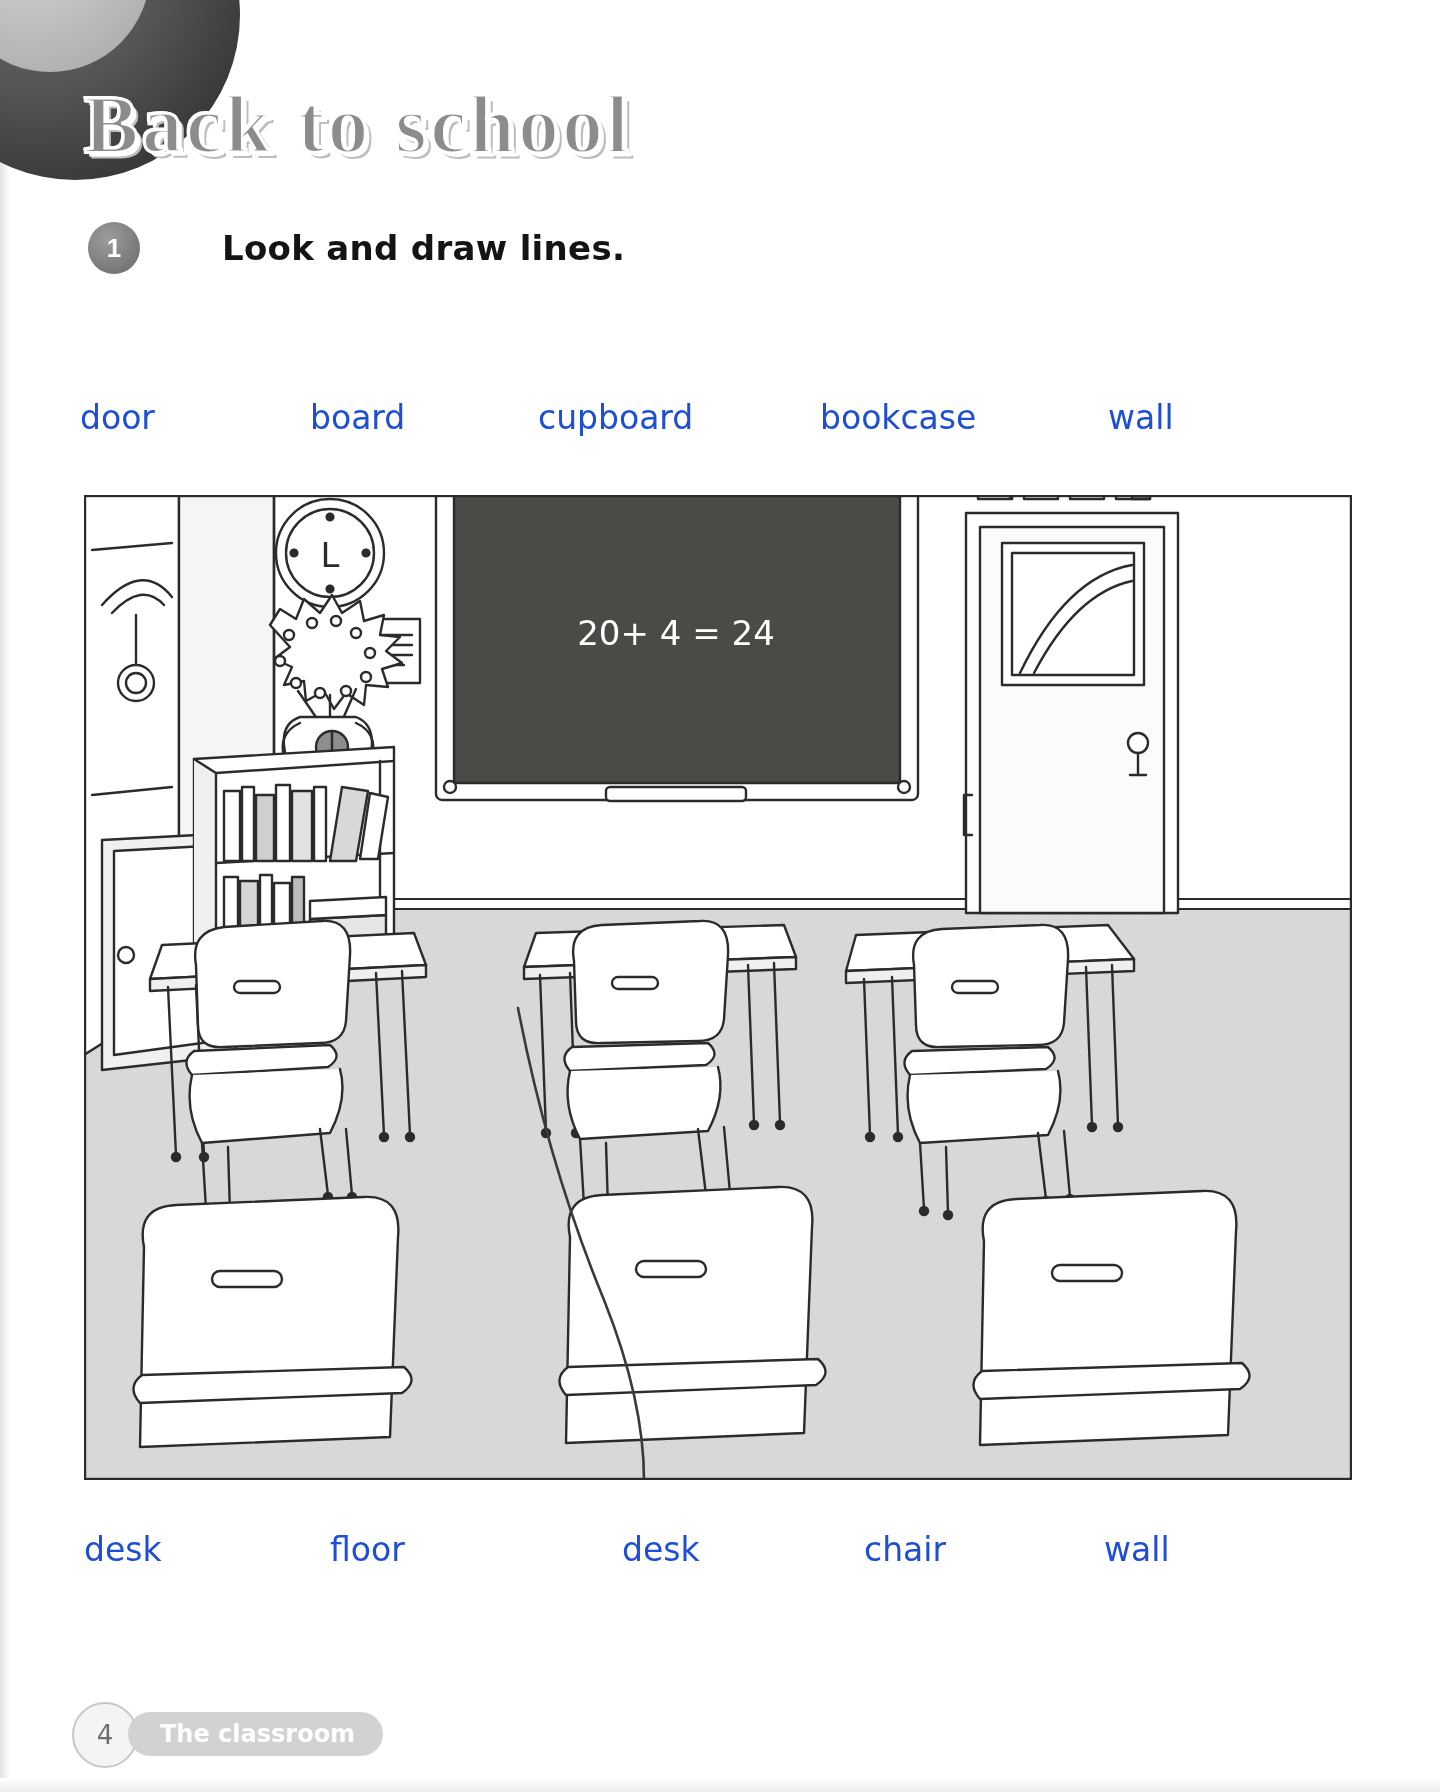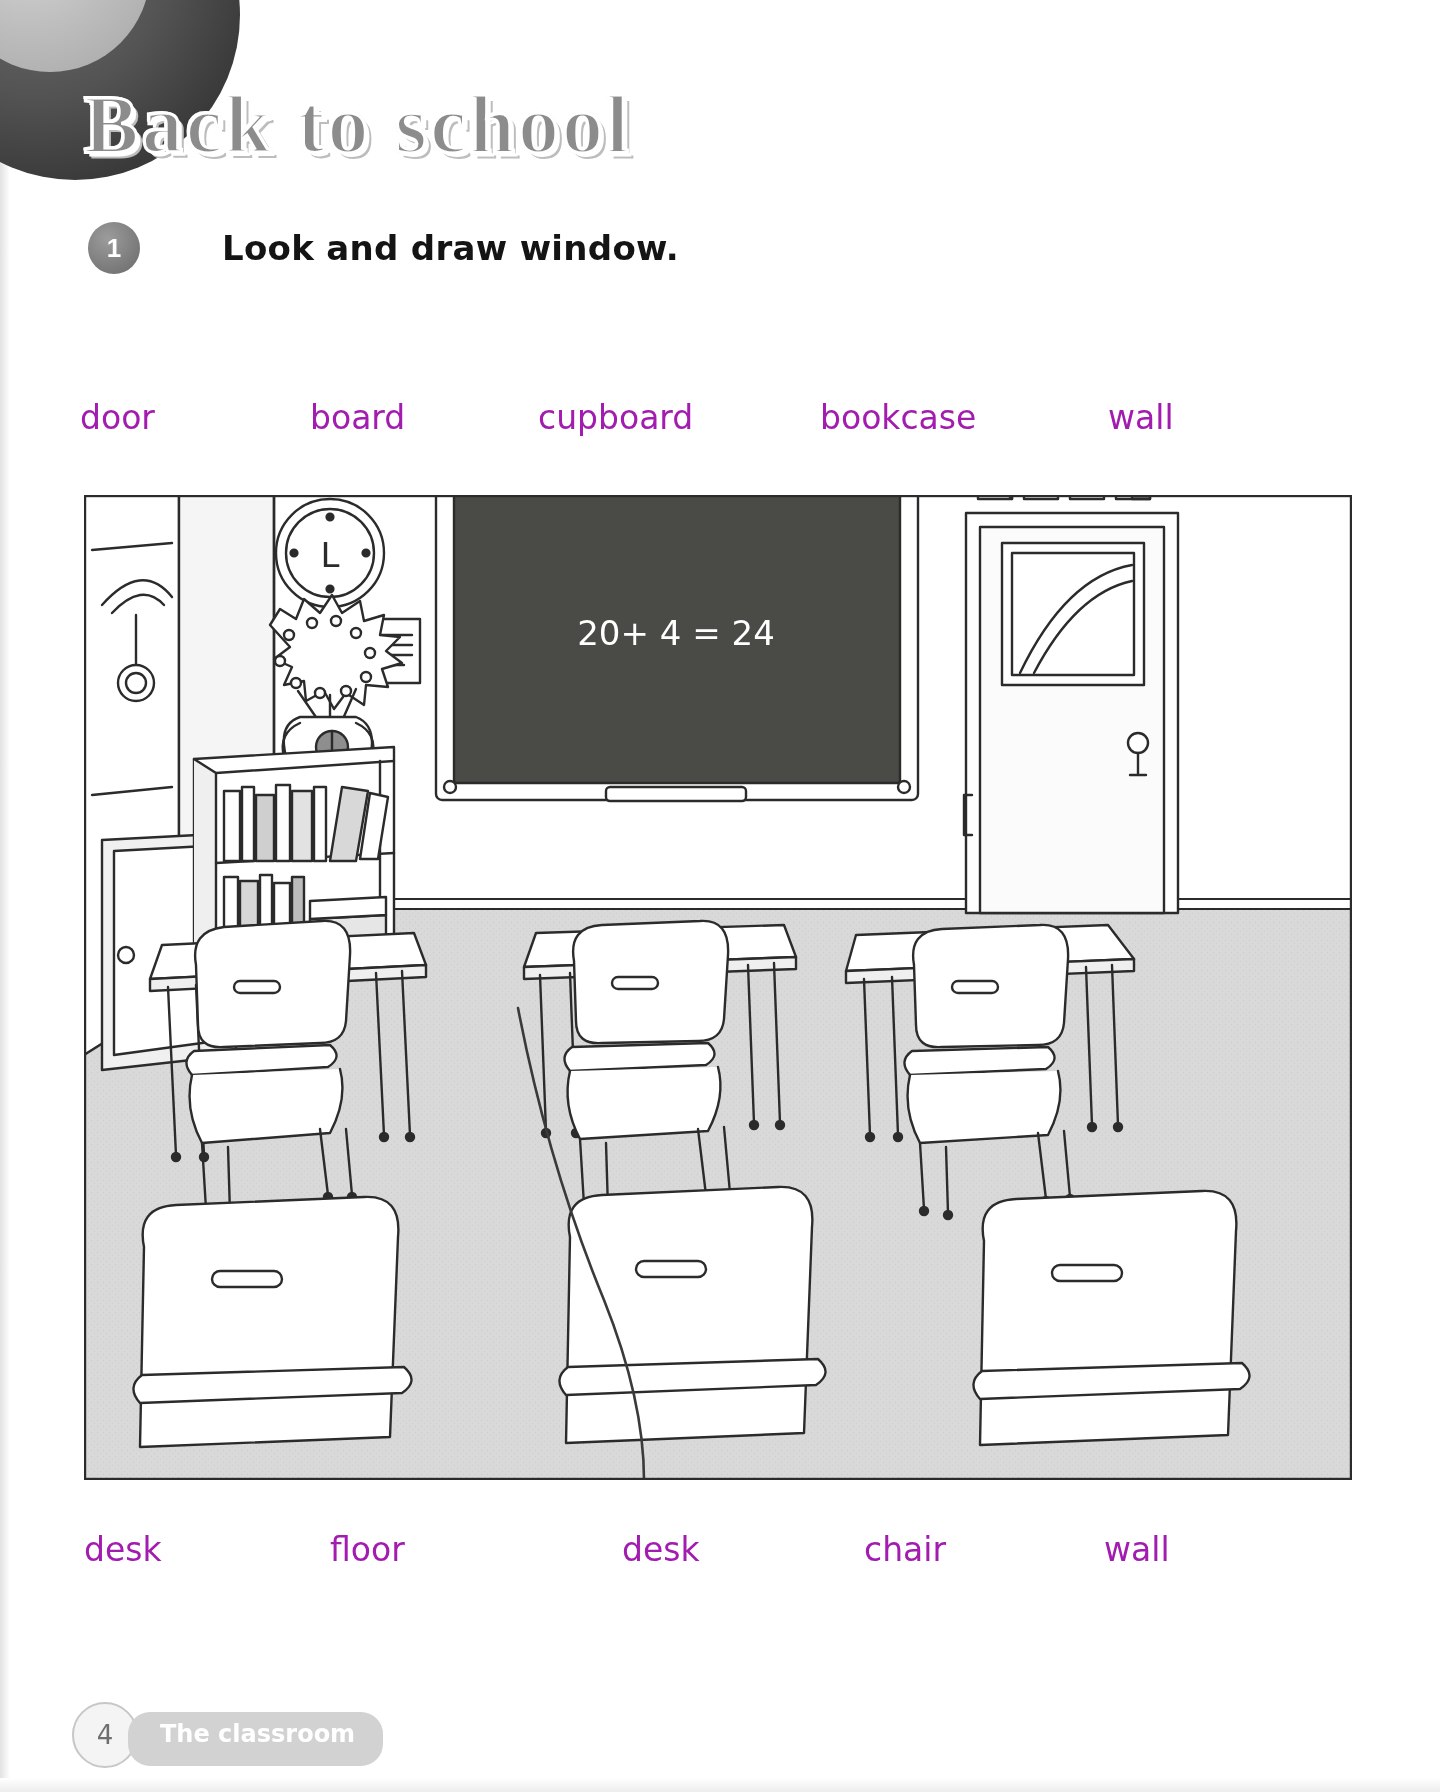--- a/index.html
+++ b/index.html
@@ -77,21 +77,21 @@
     font-weight: bold;
     letter-spacing: .3px;
     color: #141414;
     font-family: "DejaVu Sans", sans-serif;
   }
 
   
   .word {
     position: absolute;
     font-size: 33px;
-    color: #a21caf;
+    color: #1d4ed8;
     font-family: "DejaVu Sans", sans-serif;
     white-space: nowrap;
     text-align: center;
   }
   .word-top { top: 398px; }
   .word-bottom { top: 1530px; }
 
   
   .scene {
     position: absolute;
@@ -115,21 +115,21 @@
     color: #6f6f6f;
     font-size: 26px;
     line-height: 62px;
     text-align: center;
     font-family: "DejaVu Sans", sans-serif;
   }
   .footer-pill {
     position: absolute;
     left: 128px;
     top: 1712px;
-    height: 54px;
+    height: 44px;
     padding: 0 28px 0 32px;
     border-radius: 22px;
     background: #d2d2d2;
     color: #ffffff;
     font-size: 24px;
     font-weight: bold;
     line-height: 44px;
     font-family: "DejaVu Sans", sans-serif;
   }
 
@@ -151,21 +151,21 @@
 <div class="edge-left"></div>
 
 <div class="corner-circle-outer">
   <div class="corner-circle-inner"></div>
 
 </div>
 
 <div class="page-title">Back to school</div>
 
 <div class="ex-number">1</div>
-<div class="ex-instruction">Look and draw window.</div>
+<div class="ex-instruction">Look and draw lines.</div>
 
 <div class="word word-top" style="left:80px">door</div>
 <div class="word word-top" style="left:310px">board</div>
 <div class="word word-top" style="left:538px">cupboard</div>
 <div class="word word-top" style="left:820px">bookcase</div>
 <div class="word word-top" style="left:1108px">wall</div>
 
 <div class="word word-bottom" style="left:84px">desk</div>
 <div class="word word-bottom" style="left:330px">floor</div>
 <div class="word word-bottom" style="left:622px">desk</div>

